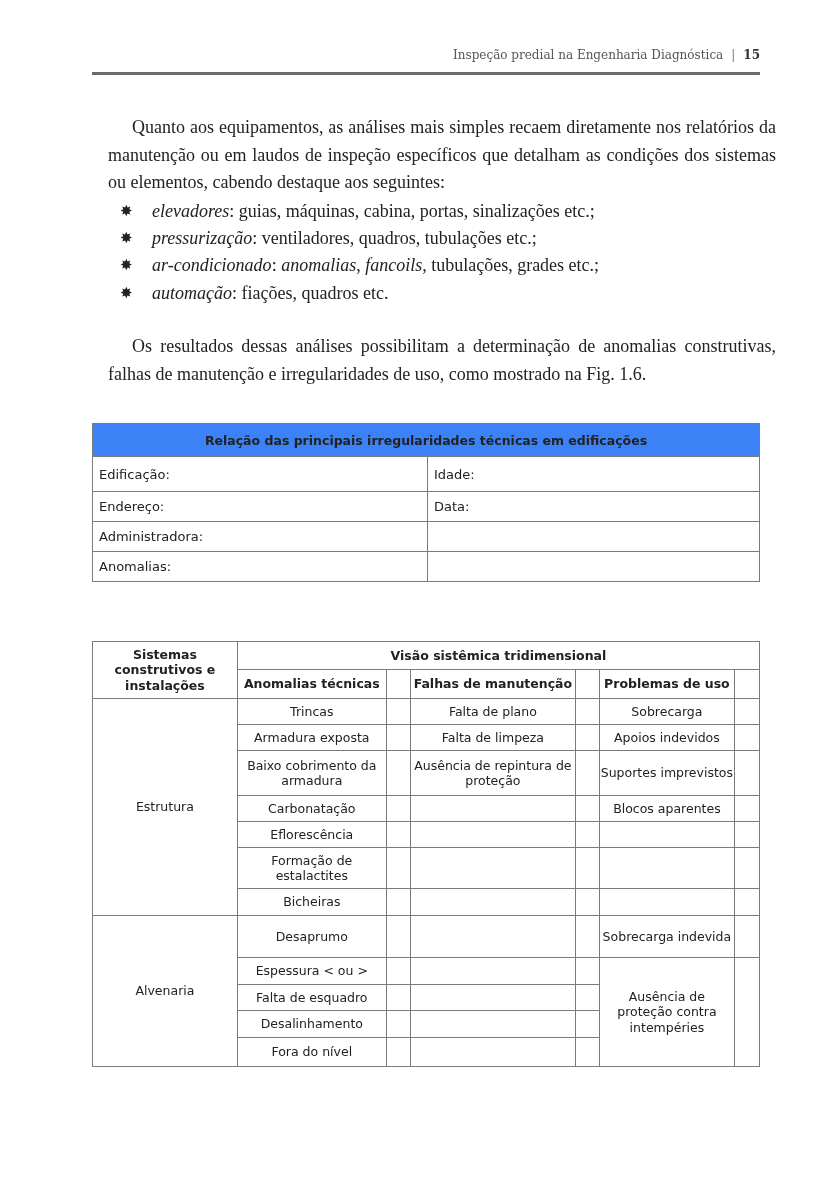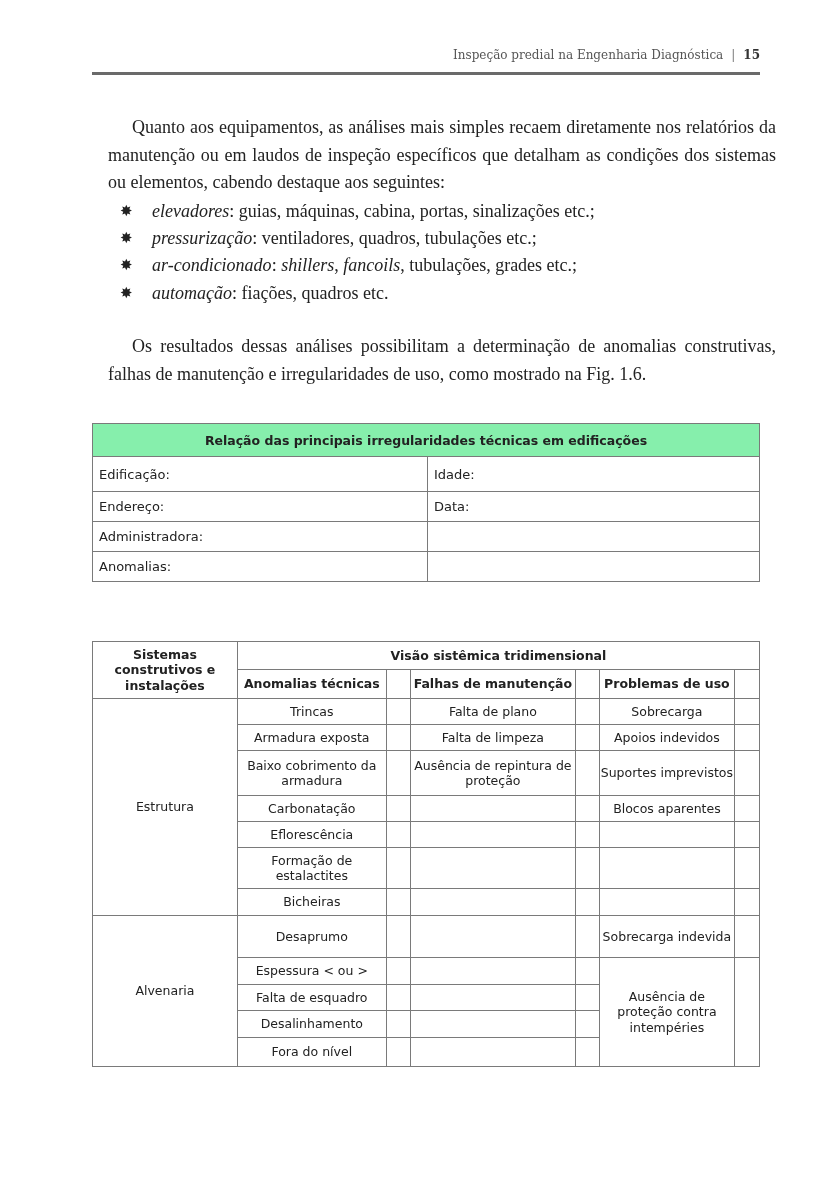--- a/index.html
+++ b/index.html
@@ -23,21 +23,21 @@
     font-family:"Liberation Serif", serif; font-size:18px; line-height:27.2px; color:#222; }
   .bullets li { position:relative; padding-left:32px; }
   .bullets .star { position:absolute; left:0; top:0; font-size:15px; color:#222; }
   .bullets em { }
   .p2 { top:333px; }
 
   table { border-collapse:collapse; font-family:"DejaVu Sans", sans-serif; color:#222; }
   td, th { border:1.5px solid #7a7a7a; padding:0; }
 
   .t1 { position:absolute; left:92px; top:423px; width:668px; font-size:13px; }
-  .t1 th { background:#86efac; height:32px; font-weight:bold; font-size:12.5px; text-align:center; }
+  .t1 th { background:#3b82f6; height:32px; font-weight:bold; font-size:12.5px; text-align:center; }
   .t1 td { height:29px; padding-left:6px; text-align:left; }
   .t1 td.l { width:328px; }
 
   .t2 { position:absolute; left:92px; top:641px; width:668px; font-size:12.5px; table-layout:fixed; }
   .t2 td { text-align:center; line-height:15.5px; }
   .t2 .hd { font-weight:bold; }
   .t2 .sys { font-weight:normal;margin-left:7px; }
   .c1 { width:144px; } .c2 { width:148px; } .c3 { width:24px; } .c4 { width:164px; }
   .c5 { width:24px; } .c6 { width:134px; } .c7 { width:25px; }
 </style>
@@ -47,21 +47,21 @@
 <div class="running-head">
   <span>Inspeção predial na Engenharia Diagnóstica</span><span class="sep">|</span><span class="pg">15</span>
 </div>
 <div class="head-rule"></div>
 
 <div class="body-text p1"><span class="indent"></span><span>Quanto aos equipamentos, as análises mais simples recaem diretamente nos relatórios da manutenção ou em laudos de inspeção específicos que detalham as condições dos sistemas ou elementos, cabendo destaque aos seguintes:</span></div>
 
 <ul class="bullets">
   <li><span class="star">✸</span><em>elevadores</em><span>: guias, máquinas, cabina, portas, sinalizações etc.;</span></li>
   <li><span class="star">✸</span><em>pressurização</em><span>: ventiladores, quadros, tubulações etc.;</span></li>
-  <li><span class="star">✸</span><em>ar-condicionado</em><span>: </span><em>shillers</em><span>, </span><em>fancoils</em><span>, tubulações, grades etc.;</span></li>
+  <li><span class="star">✸</span><em>ar-condicionado</em><span>: </span><em>anomalias</em><span>, </span><em>fancoils</em><span>, tubulações, grades etc.;</span></li>
   <li><span class="star">✸</span><em>automação</em><span>: fiações, quadros etc.</span></li>
 </ul>
 
 <div class="body-text p2"><span class="indent"></span><span>Os resultados dessas análises possibilitam a determinação de anomalias construtivas, falhas de manutenção e irregularidades de uso, como mostrado na Fig. 1.6.</span></div>
 
 <table class="t1">
   <tbody>
       <tr>
         <th colspan="2">Relação das principais irregularidades técnicas em edificações</th>
       </tr>

